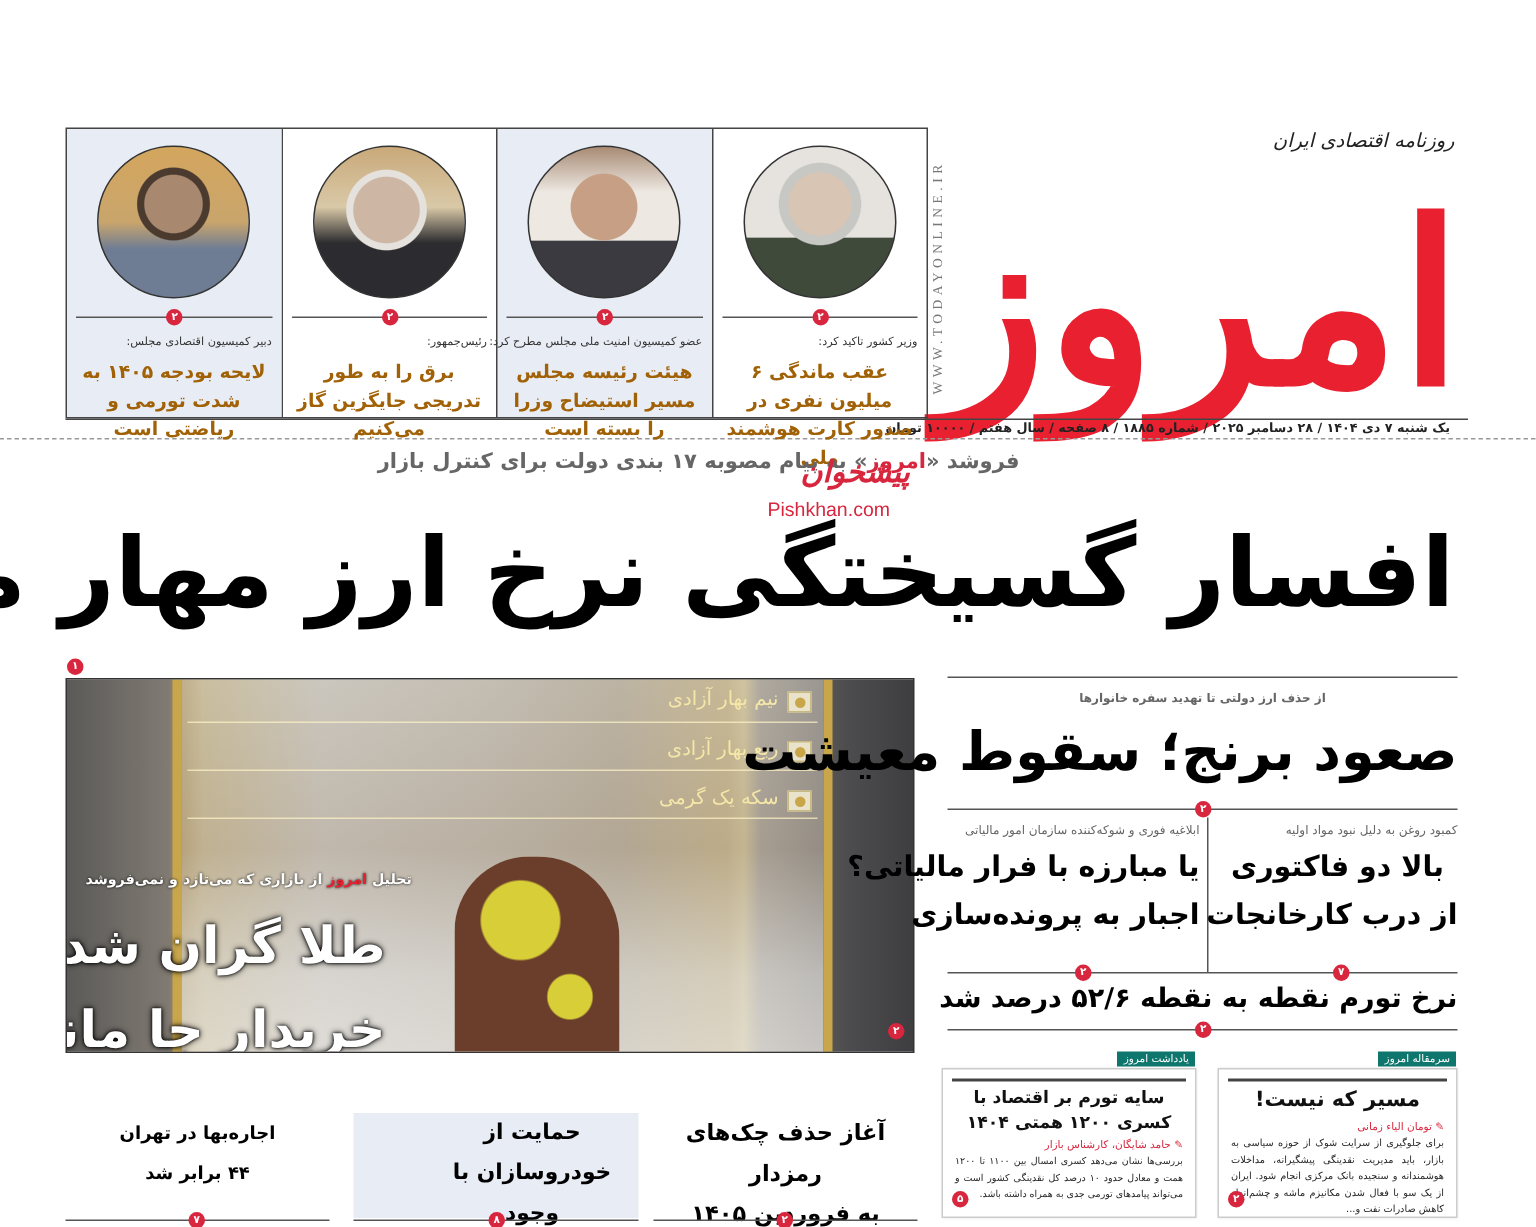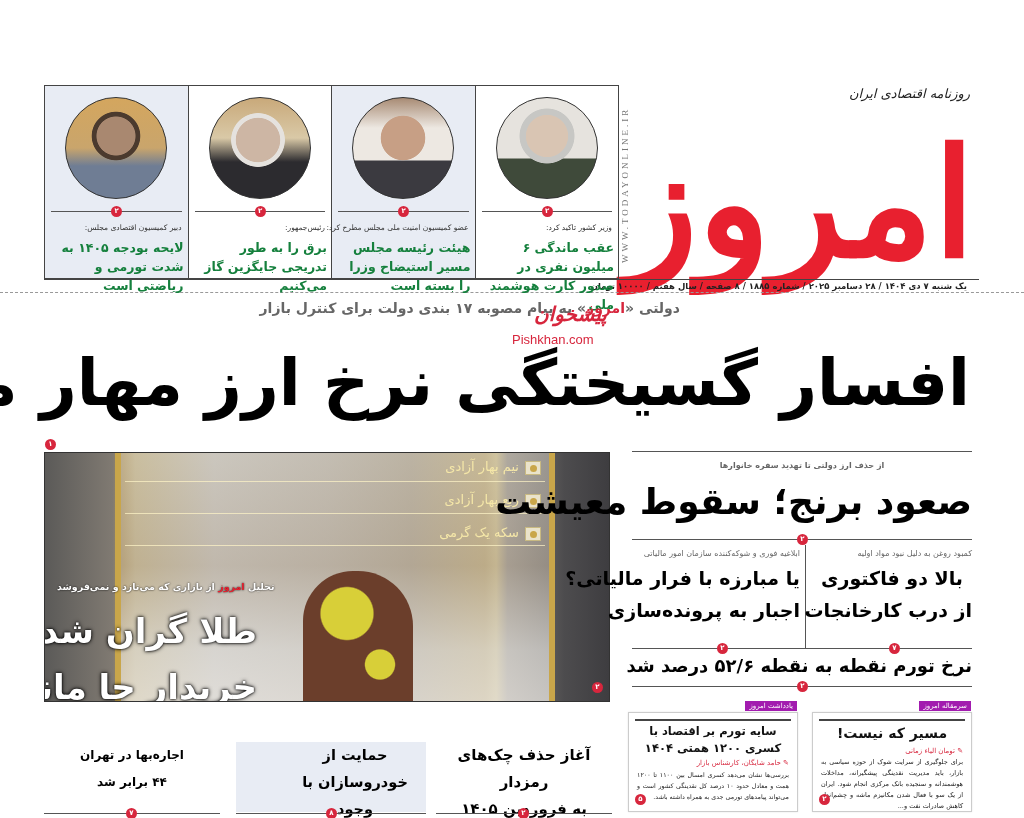--- a/index.html
+++ b/index.html
@@ -18,21 +18,21 @@
   
   .boxes { position: absolute; left: 44px; top: 85px; width: 575px; height: 194px; display: flex; flex-direction: row; border: 1px solid #444; }
   .box { flex: 1; border-left: 1px solid #444; position: relative; }
   .box:last-child { border-left: none; }
   .box.shade { background: #e8ecf4; }
   .box .portrait { position: absolute; left: 50%; top: 11px; width: 102px; height: 102px; margin-left: -51px; border-radius: 50%; border: 1px solid #333; overflow: hidden; }
   .box .rule { position: absolute; left: 6px; right: 6px; top: 125px; height: 1px; background: #555; }
   .badge { display: inline-block; width: 11px; height: 11px; border-radius: 50%; background: #d7263d; color: #fff; font-size: 7px; line-height: 11px; text-align: center; font-weight: bold; }
   .box .badge { position: absolute; left: 50%; top: 120px; margin-left: -5px; }
   .box .kicker { position: absolute; left: 4px; right: 6px; top: 137px; font-size: 7.5px; color: #333; text-align: right; white-space: nowrap; }
-  .box .title { position: absolute; left: 4px; right: 4px; top: 152px; font-size: 12.5px; font-weight: bold; line-height: 19px; color: #15803d; }
+  .box .title { position: absolute; left: 4px; right: 4px; top: 152px; font-size: 12.5px; font-weight: bold; line-height: 19px; text-align: center; color: #a16207; }
 
   
   .overline { position: absolute; left: 330px; top: 300px; width: 350px; font-size: 14px; font-weight: bold; color: #666; text-align: center; white-space: nowrap; }
   .overline .red { color: #d7263d; }
   .watermark { position: absolute; left: 510px; top: 302px; width: 100px; height: 50px; }
   .watermark .script { position: absolute; left: 8px; top: 0; font-family: "DejaVu Serif", serif; font-style: italic; font-size: 20px; color: #d7263d; font-weight: bold; margin-left: 16px; }
   .watermark .url { position: absolute; left: 2px; top: 30px; font-family: "Liberation Sans", sans-serif; font-size: 13px; color: #d7263d; direction: ltr; }
   .headline { position: absolute; left: 70px; top: 338px; width: 900px; font-family: "DejaVu Sans", sans-serif; font-weight: bold; font-size: 64px; line-height: 90px; letter-spacing: -2px; text-align: center; color: #000; white-space: nowrap; }
 
   
@@ -50,21 +50,21 @@
   .badge-main { position: absolute; left: 45px; top: 439px; }
 
   
   .rcol-rule { position: absolute; height: 1px; background: #555; }
   .rcol-kicker { position: absolute; font-size: 8px; color: #666; text-align: right; white-space: nowrap; }
   .big-title { position: absolute; font-weight: bold; color: #000; white-space: nowrap; text-align: center; }
   .vdivider { position: absolute; width: 1px; background: #555; }
 
   
   .card { position: absolute; border: 1px solid #ccc; background: #fff; box-shadow: 0 0 2px rgba(0,0,0,0.1); }
-  .card .tag { position: absolute; right: 0; top: -12px; background: #a21caf; color: #fff; font-size: 7px; padding: 1px 4px; white-space: nowrap; }
+  .card .tag { position: absolute; right: 0; top: -12px; background: #0f766e; color: #fff; font-size: 7px; padding: 1px 4px; white-space: nowrap; }
   .card .topbar { position: absolute; left: 6px; right: 6px; top: 6px; height: 2px; background: #444; }
   .card .ctitle { position: absolute; left: 4px; right: 4px; font-weight: bold; text-align: center; color: #111; }
   .card .author { position: absolute; right: 8px; font-size: 7px; color: #d7263d; white-space: nowrap; }
   .card .body { position: absolute; left: 8px; right: 8px; font-size: 7.5px; line-height: 13px; color: #222; text-align: justify; }
   .card .badge { position: absolute; left: 6px; bottom: 6px; }
 
   
   .story { position: absolute; text-align: center; font-weight: bold; color: #000; }
   .story.shade { background: #e8ecf4; }
   .story-rule { position: absolute; height: 1px; background: #555; }
@@ -106,21 +106,21 @@
   <div class="box shade">
     <div class="portrait" style="background: radial-gradient(circle at 50% 38%, #a98870 0 24%, #4b3a2e 25% 30%, transparent 31%), linear-gradient(180deg, #d4a65e 0%, #c9a56c 50%, #6f7d94 68%);"></div>
     <div class="rule"></div>
     <span class="badge">۲</span>
     <div class="kicker">دبیر کمیسیون اقتصادی مجلس:</div>
     <div class="title">لایحه بودجه ۱۴۰۵ به شدت تورمی و ریاضتی است</div>
   </div>
 </div>
 
 <div class="overline">
-  <span>دولتی «</span><span class="red">امروز</span><span>» به پیام مصوبه ۱۷ بندی دولت برای کنترل بازار</span>
+  <span>فروشد «</span><span class="red">امروز</span><span>» به پیام مصوبه ۱۷ بندی دولت برای کنترل بازار</span>
 </div>
 <div class="watermark">
   <span class="script">پیشخوان</span>
   <span class="url">Pishkhan.com</span>
 </div>
 <div class="headline">افسار گسیختگی نرخ ارز مهار می‌شود!</div>
 <span class="badge badge-main">۱</span>
 
 <div class="photo">
   <div class="window"></div>

